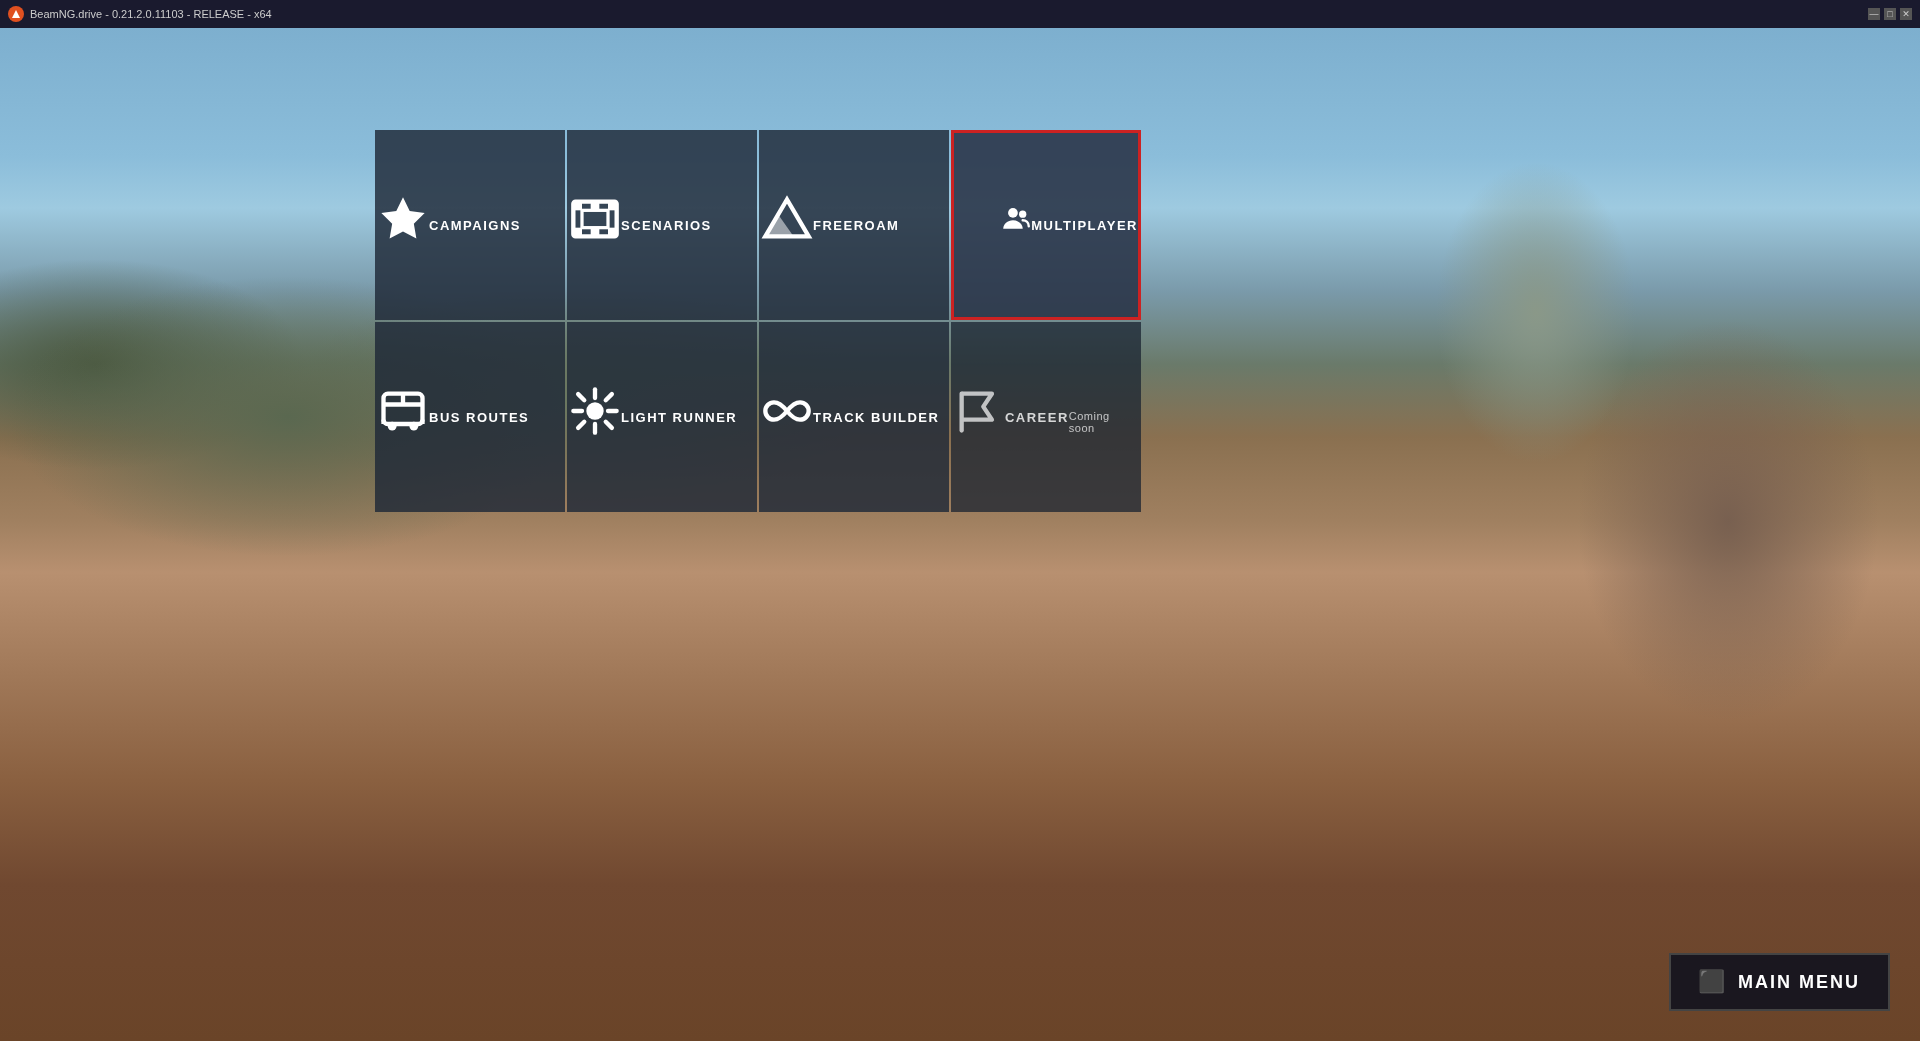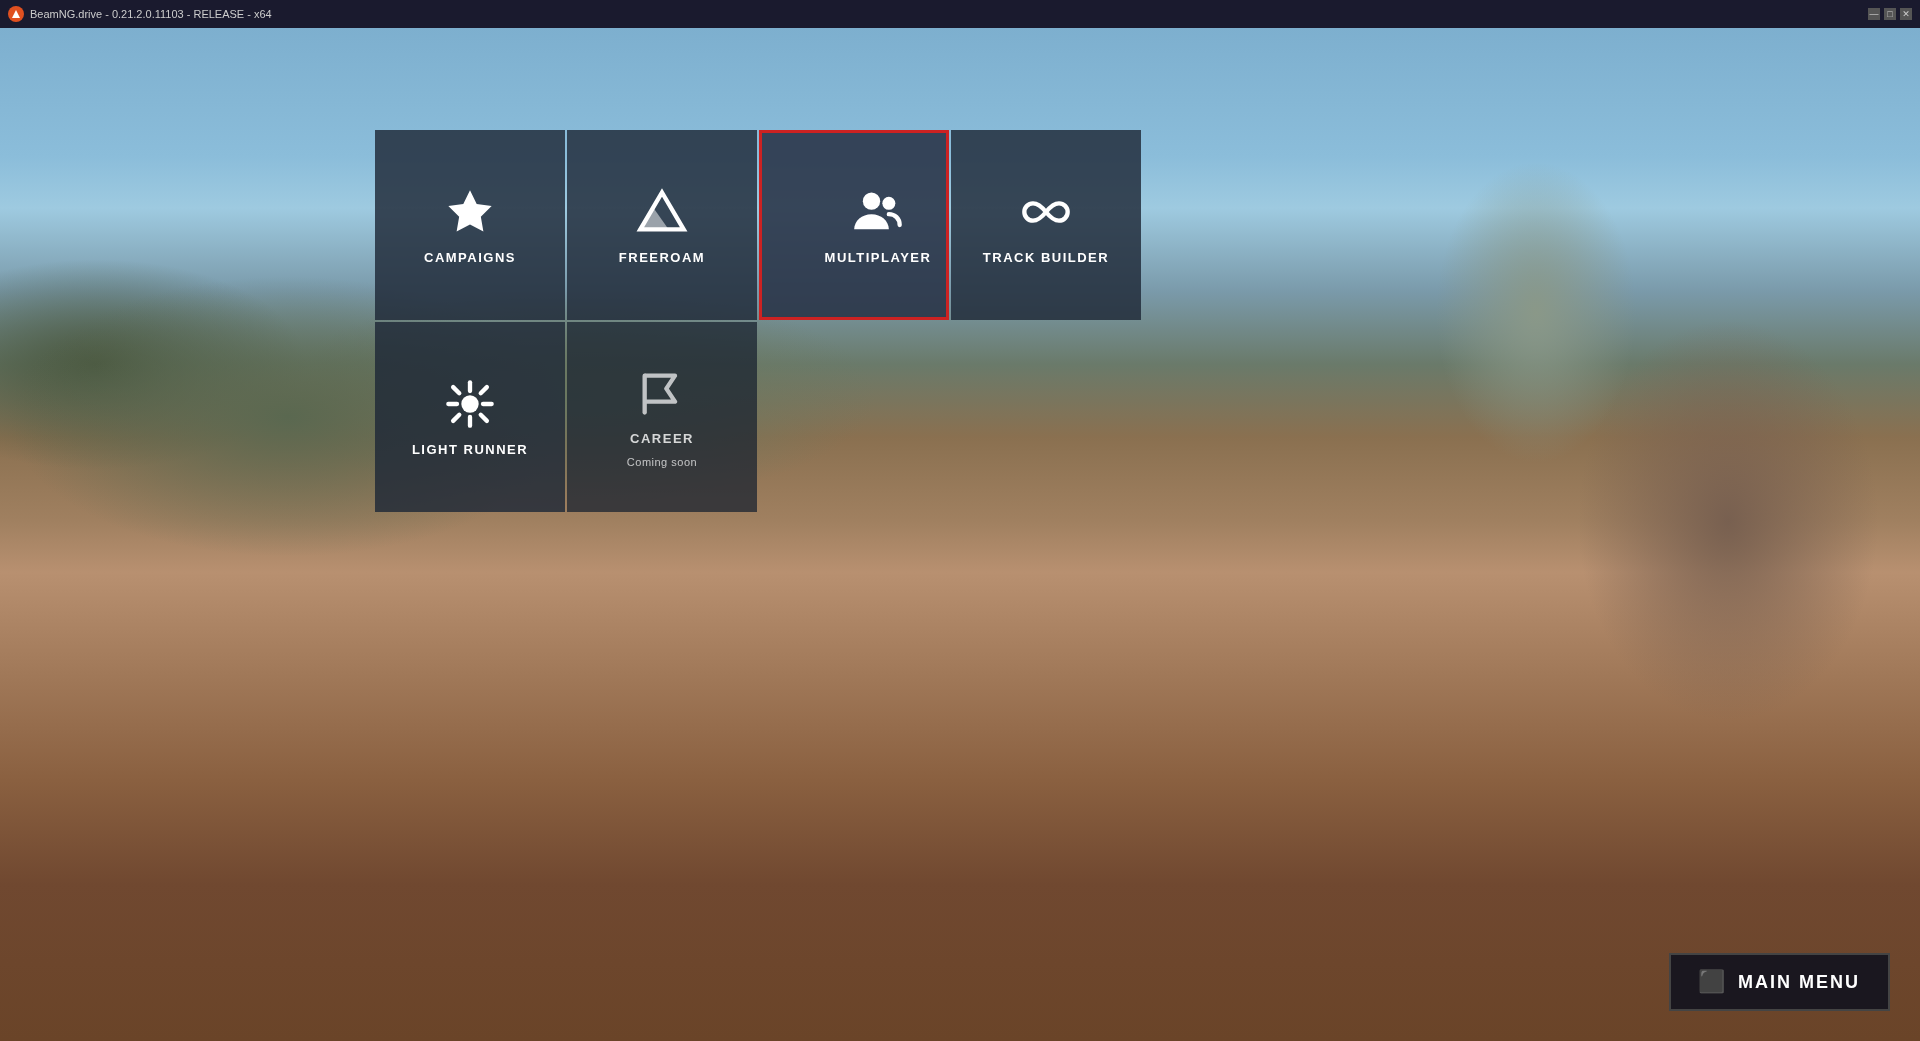--- a/index.html
+++ b/index.html
@@ -112,23 +112,23 @@
       display: grid;
       grid-template-columns: repeat(4, 190px);
       grid-template-rows: repeat(3, 190px);
       gap: 2px;
       z-index: 10;
     }
 
     .menu-item {
       background: rgba(30, 40, 55, 0.82);
       display: flex;
-      flex-direction: column;
-      align-items: center;
-      justify-content: center;
+      flex-direction: row;
+      align-items: center;
+      justify-content: flex-start;
       cursor: pointer;
       transition: background 0.15s;
       position: relative;
       border: 2px solid transparent;
     }
 
     .menu-item.selected {
       border: 3px solid #cc2222;
       background: rgba(40, 50, 70, 0.88);
       padding-left: 48px;
@@ -209,64 +209,89 @@
 
 <div class="menu-grid">
 
   <div class="menu-item">
     <svg class="icon-svg" viewBox="0 0 24 24">
       <polygon points="12,2 15.09,8.26 22,9.27 17,14.14 18.18,21.02 12,17.77 5.82,21.02 7,14.14 2,9.27 8.91,8.26"></polygon>
     </svg>
     <span class="menu-item-label">CAMPAIGNS</span>
   </div>
 
+  <div class="menu-item">
+    <svg class="icon-svg" viewBox="0 0 24 24">
+      <rect x="2" y="4" width="20" height="16" rx="1" fill="none" stroke="white" stroke-width="2"></rect>
+      <rect x="2" y="4" width="4" height="4" fill="white"></rect>
+      <rect x="10" y="4" width="4" height="4" fill="white"></rect>
+      <rect x="18" y="4" width="4" height="4" fill="white"></rect>
+      <rect x="2" y="16" width="4" height="4" fill="white"></rect>
+      <rect x="10" y="16" width="4" height="4" fill="white"></rect>
+      <rect x="18" y="16" width="4" height="4" fill="white"></rect>
+      <rect x="6" y="8" width="12" height="8" fill="none" stroke="white" stroke-width="1.5"></rect>
+    </svg>
+    <span class="menu-item-label">SCENARIOS</span>
+  </div>
 
   <div class="menu-item">
     <svg class="icon-svg" viewBox="0 0 24 24">
       <polygon points="12,3 22,20 2,20" fill="none" stroke="white" stroke-width="2"></polygon>
       <polygon points="8,10 15,20 1,20" fill="white" opacity="0.5"></polygon>
     </svg>
     <span class="menu-item-label">FREEROAM</span>
   </div>
 
   <div class="menu-item selected">
     <svg class="icon-svg" viewBox="0 0 24 24">
       <circle cx="9" cy="7" r="4" fill="white"></circle>
       <circle cx="17" cy="8" r="3" fill="white"></circle>
       <path d="M1 20c0-4 3.6-7 8-7s8 3 8 7" fill="white"></path>
       <path d="M17 13c2.8 0 5 2 5 5" fill="none" stroke="white" stroke-width="2" stroke-linecap="round"></path>
     </svg>
     <span class="menu-item-label">MULTIPLAYER</span>
   </div>
 
 
-
-  <div class="menu-item">
-    <svg class="icon-svg" viewBox="0 0 24 24">
-      <path d="M12 12c-2-2.5-4-4-6-4a4 4 0 0 0 0 8c2 0 4-1.5 6-4z" fill="none" stroke="white" stroke-width="2"></path>
-      <path d="M12 12c2 2.5 4 4 6 4a4 4 0 0 0 0-8c-2 0-4 1.5-6 4z" fill="none" stroke="white" stroke-width="2"></path>
-    </svg>
-    <span class="menu-item-label">TRACK BUILDER</span>
+  <div class="menu-item">
+    <svg class="icon-svg" viewBox="0 0 24 24">
+      <rect x="3" y="4" width="18" height="14" rx="2" fill="none" stroke="white" stroke-width="2"></rect>
+      <line x1="3" y1="9" x2="21" y2="9" stroke="white" stroke-width="2"></line>
+      <line x1="12" y1="4" x2="12" y2="9" stroke="white" stroke-width="2"></line>
+      <circle cx="7" cy="19" r="2" fill="white"></circle>
+      <circle cx="17" cy="19" r="2" fill="white"></circle>
+      <line x1="3" y1="18" x2="3" y2="16" stroke="white" stroke-width="2"></line>
+      <line x1="21" y1="18" x2="21" y2="16" stroke="white" stroke-width="2"></line>
+    </svg>
+    <span class="menu-item-label">BUS ROUTES</span>
   </div>
 
   <div class="menu-item">
     <svg class="icon-svg" viewBox="0 0 24 24">
       <circle cx="12" cy="12" r="4" fill="white"></circle>
       <line x1="12" y1="2" x2="12" y2="6" stroke="white" stroke-width="2" stroke-linecap="round"></line>
       <line x1="12" y1="18" x2="12" y2="22" stroke="white" stroke-width="2" stroke-linecap="round"></line>
       <line x1="4.22" y1="4.22" x2="7.05" y2="7.05" stroke="white" stroke-width="2" stroke-linecap="round"></line>
       <line x1="16.95" y1="16.95" x2="19.78" y2="19.78" stroke="white" stroke-width="2" stroke-linecap="round"></line>
       <line x1="2" y1="12" x2="6" y2="12" stroke="white" stroke-width="2" stroke-linecap="round"></line>
       <line x1="18" y1="12" x2="22" y2="12" stroke="white" stroke-width="2" stroke-linecap="round"></line>
       <line x1="4.22" y1="19.78" x2="7.05" y2="16.95" stroke="white" stroke-width="2" stroke-linecap="round"></line>
       <line x1="16.95" y1="7.05" x2="19.78" y2="4.22" stroke="white" stroke-width="2" stroke-linecap="round"></line>
     </svg>
     <span class="menu-item-label">LIGHT RUNNER</span>
   </div>
 
+  <div class="menu-item">
+    <svg class="icon-svg" viewBox="0 0 24 24">
+      <path d="M12 12c-2-2.5-4-4-6-4a4 4 0 0 0 0 8c2 0 4-1.5 6-4z" fill="none" stroke="white" stroke-width="2"></path>
+      <path d="M12 12c2 2.5 4 4 6 4a4 4 0 0 0 0-8c-2 0-4 1.5-6 4z" fill="none" stroke="white" stroke-width="2"></path>
+    </svg>
+    <span class="menu-item-label">TRACK BUILDER</span>
+  </div>
+
   <div class="menu-item coming-soon">
     <svg class="icon-svg" viewBox="0 0 24 24" style="opacity:0.7">
       <path d="M4 21V4" stroke="white" stroke-width="2" stroke-linecap="round"></path>
       <path d="M4 4 L18 4 L14 10 L18 16 L4 16" fill="none" stroke="white" stroke-width="2" stroke-linejoin="round"></path>
     </svg>
     <span class="menu-item-label" style="opacity:0.8">Career</span>
     <span class="menu-item-sublabel">Coming soon</span>
   </div>
 
 </div>

